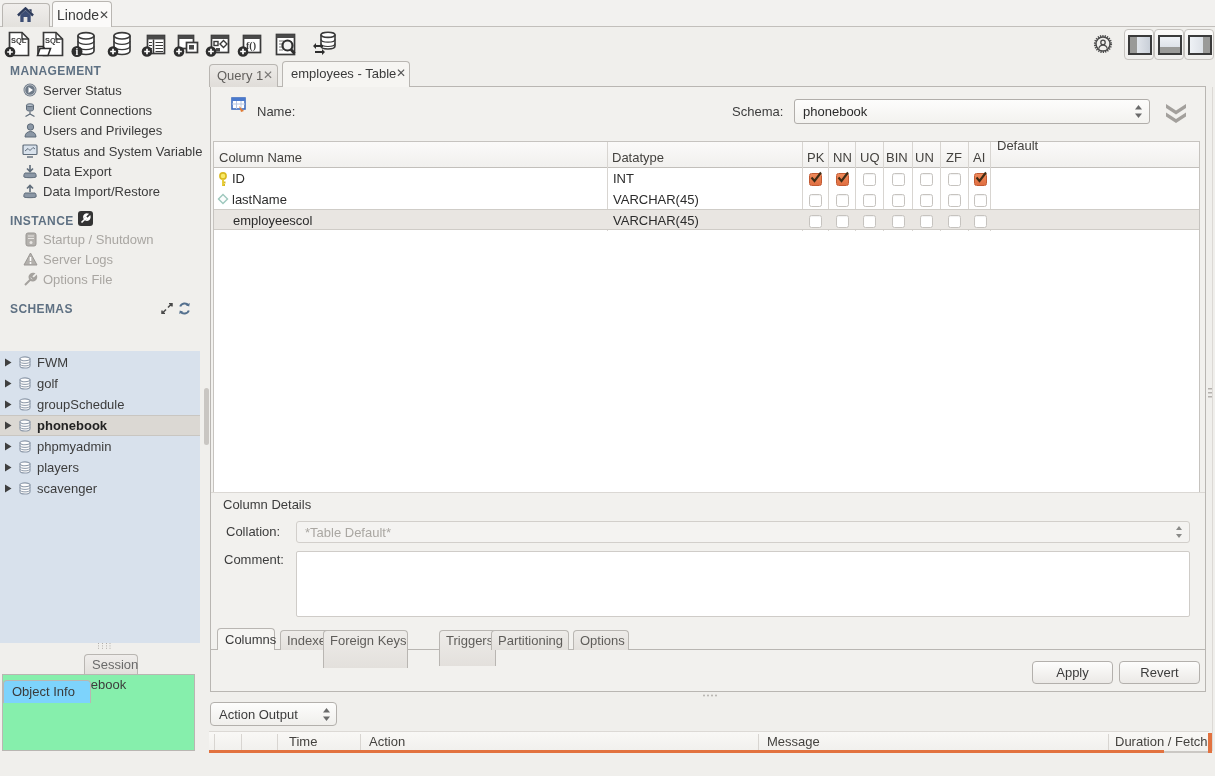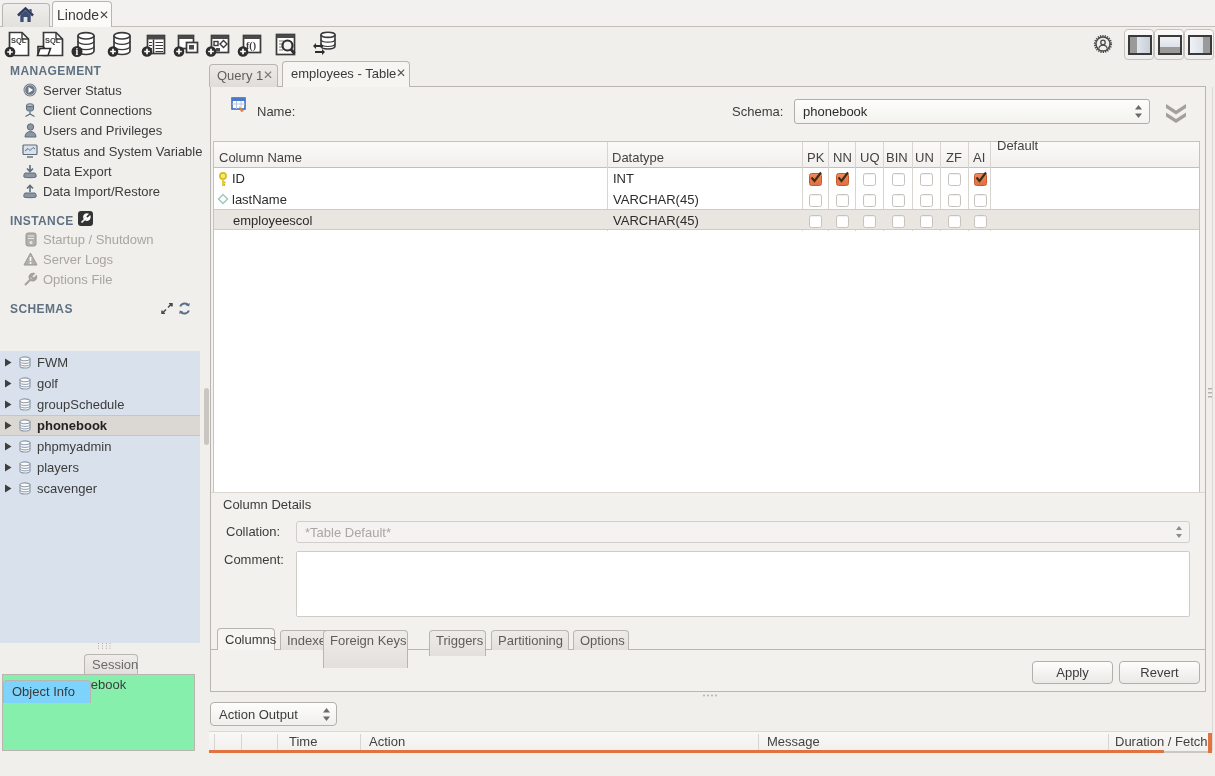--- a/index.html
+++ b/index.html
@@ -433,21 +433,21 @@
 <div class="abs" style="left:4px;top:588px;width:994px;height:1px;background:#b9b6b2"></div>
 <div class="tab" style="left:10px;top:567px;width:58px;height:22px;background:#f6f5f2;z-index:2">
           <span style="position:absolute;left:7px;top:3px;color:#3a3a3a;font-size:13px">Columns</span>
         </div>
 <div class="tab" style="left:73px;top:569px;width:57px;height:20px;background:linear-gradient(#eeece9,#e3e0dc)">
           <span style="position:absolute;left:6px;top:2px;color:#5f5d5a;font-size:13px">Indexes</span>
         </div>
 <div class="tab" style="left:116px;top:569px;width:85px;height:38px;background:linear-gradient(#eeece9,#e3e0dc)">
           <span style="position:absolute;left:6px;top:2px;color:#5f5d5a;font-size:13px">Foreign Keys</span>
         </div>
-<div class="tab" style="left:222px;top:569px;width:57px;height:26px;background:linear-gradient(#eeece9,#e3e0dc)">
+<div class="tab" style="left:232px;top:569px;width:57px;height:36px;background:linear-gradient(#eeece9,#e3e0dc)">
           <span style="position:absolute;left:6px;top:2px;color:#5f5d5a;font-size:13px">Triggers</span>
         </div>
 <div class="tab" style="left:284px;top:569px;width:78px;height:20px;background:linear-gradient(#eeece9,#e3e0dc)">
           <span style="position:absolute;left:6px;top:2px;color:#5f5d5a;font-size:13px">Partitioning</span>
         </div>
 <div class="tab" style="left:366px;top:569px;width:56px;height:20px;background:linear-gradient(#eeece9,#e3e0dc)">
           <span style="position:absolute;left:6px;top:2px;color:#5f5d5a;font-size:13px">Options</span>
         </div>
 
 <div class="btn" style="left:825px;top:600px;width:81px;height:23px"><span style="position:relative;top:3px">Apply</span></div>

